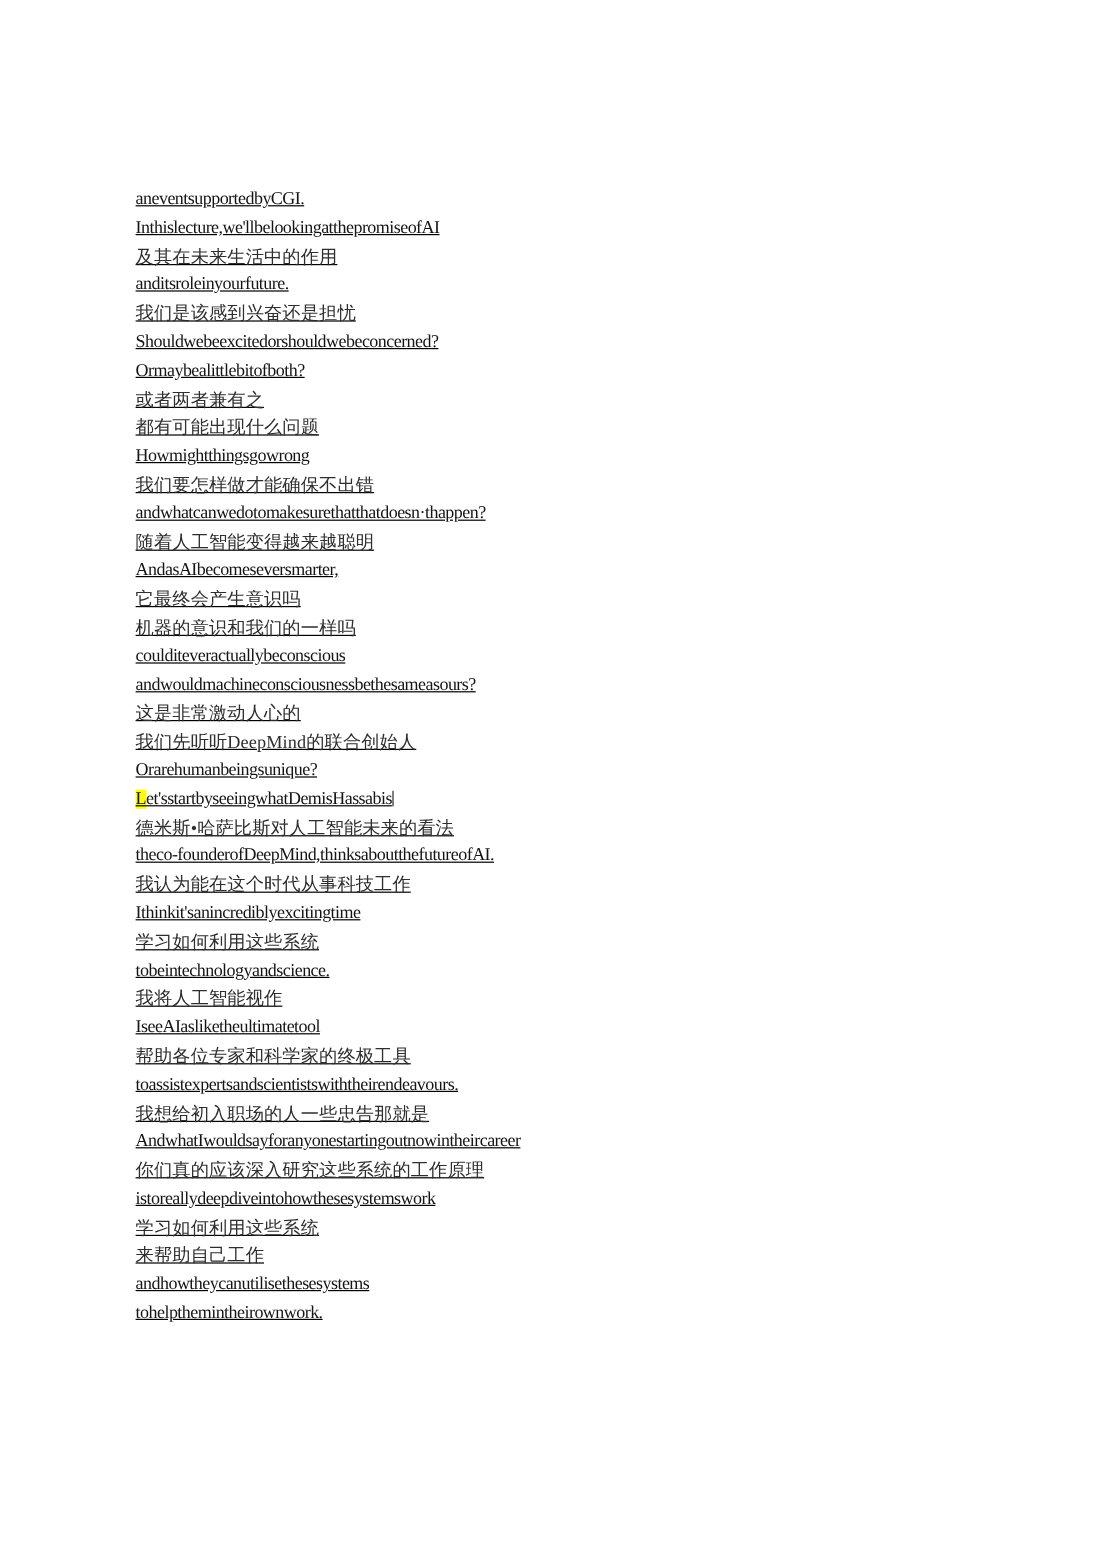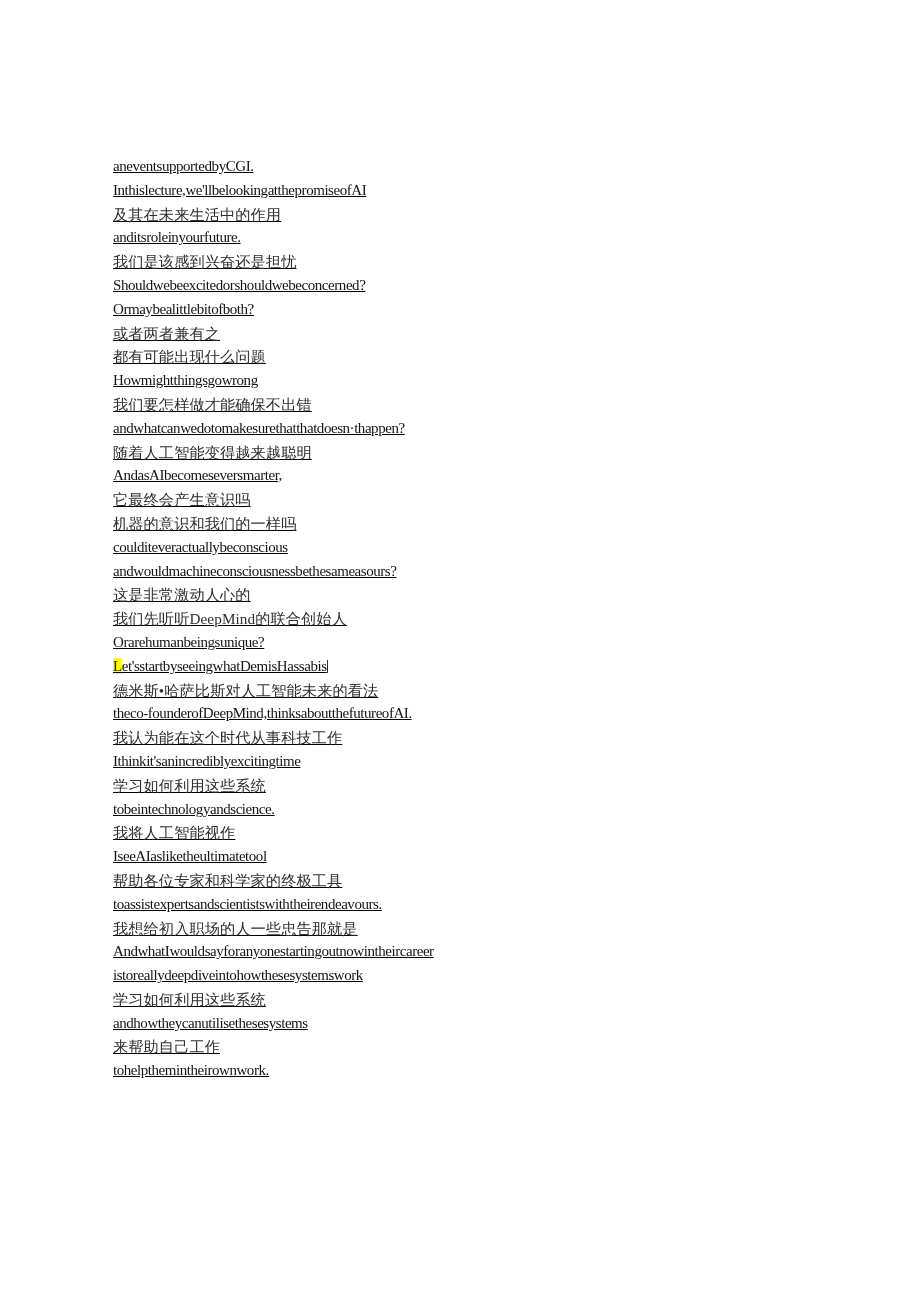--- a/index.html
+++ b/index.html
@@ -103,19 +103,20 @@
       <div class="line zh"><span>我认为能在这个时代从事科技工作</span></div>
       <div class="line en"><span>Ithinkit'sanincrediblyexcitingtime</span></div>
       <div class="line zh"><span>学习如何利用这些系统</span></div>
       <div class="line en"><span>tobeintechnologyandscience.</span></div>
       <div class="line zh"><span>我将人工智能视作</span></div>
       <div class="line en"><span>IseeAIasliketheultimatetool</span></div>
       <div class="line zh"><span>帮助各位专家和科学家的终极工具</span></div>
       <div class="line en"><span>toassistexpertsandscientistswiththeirendeavours.</span></div>
       <div class="line zh"><span>我想给初入职场的人一些忠告那就是</span></div>
       <div class="line en"><span>AndwhatIwouldsayforanyonestartingoutnowintheircareer</span></div>
+      <div class="line zh"><span>你们真的应该深入研究这些系统的工作原理</span></div>
       <div class="line en"><span>istoreallydeepdiveintohowthesesystemswork</span></div>
       <div class="line zh"><span>学习如何利用这些系统</span></div>
+      <div class="line zh"><span>来帮助自己工作</span></div>
       <div class="line en"><span>andhowtheycanutilisethesesystems</span></div>
-      <div class="line zh"><span>来帮助自己工作</span></div>
       <div class="line en"><span>tohelpthemintheirownwork.</span></div>
     </div>
 </div>
 
 </body></html>

